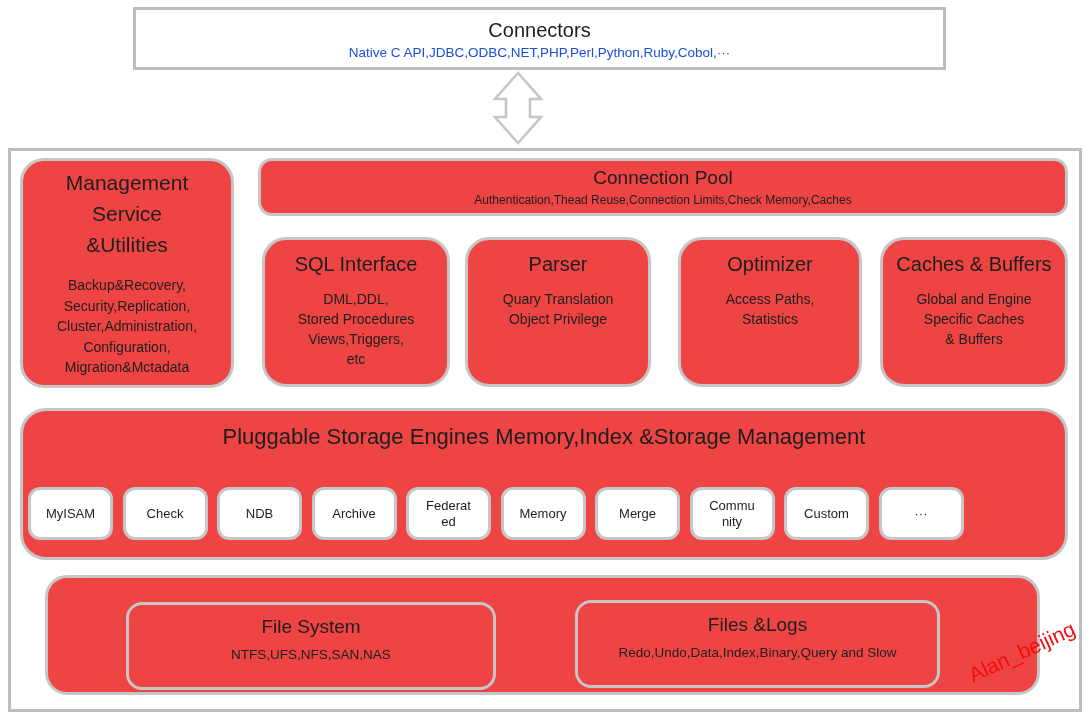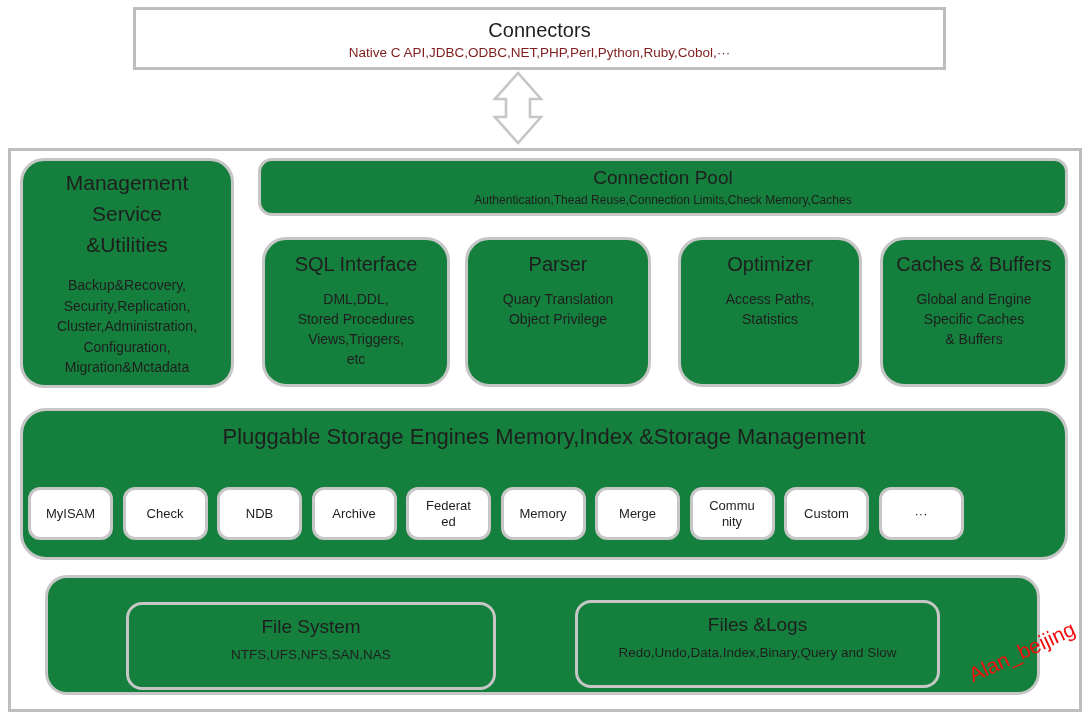--- a/index.html
+++ b/index.html
@@ -16,29 +16,29 @@
     overflow: hidden;
   }
   .sq-box {
     position: absolute;
     border: 3px solid #bdbdbd;
     background: #ffffff;
   }
   .rd-box {
     position: absolute;
     border: 3px solid #c6c6c6;
-    background: #15803d;
+    background: #ef4444;
   }
   .center { text-align: center; }
   .pre { white-space: pre-line; }
 
   
   #connectors { left: 133px; top: 7px; width: 813px; height: 63px; padding-top: 7px; }
   #connectors .t { font-size: 20px; line-height: 26px; }
-  #connectors .s { font-size: 13.5px; line-height: 19px; color: #7f1d1d; }
+  #connectors .s { font-size: 13.5px; line-height: 19px; color: #1d4ed8; }
 
   
   #arrow { position: absolute; left: 492px; top: 71px; }
 
   
   #outer { left: 8px; top: 148px; width: 1074px; height: 564px; }
 
   
   #mgmt { left: 20px; top: 158px; width: 214px; height: 230px; border-radius: 24px; padding-top: 6px; }
   #mgmt .t { font-size: 21px; line-height: 31px; }

